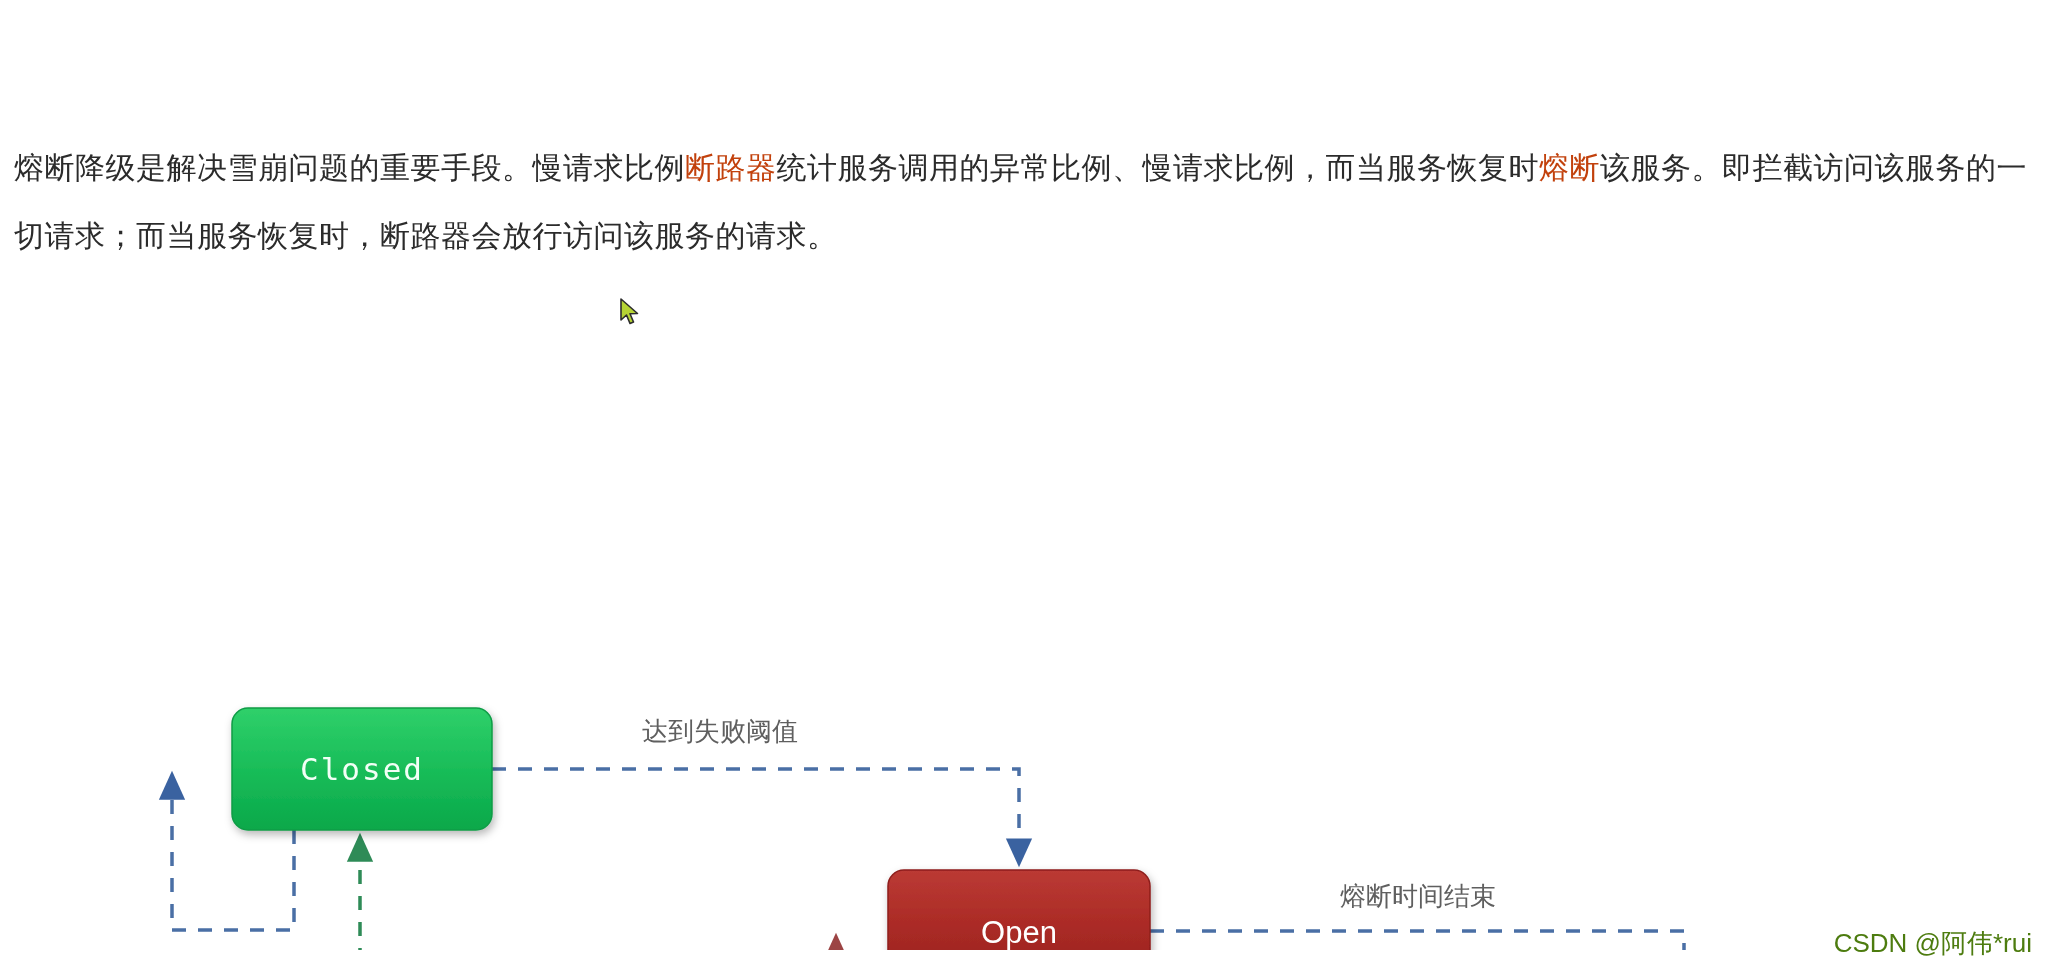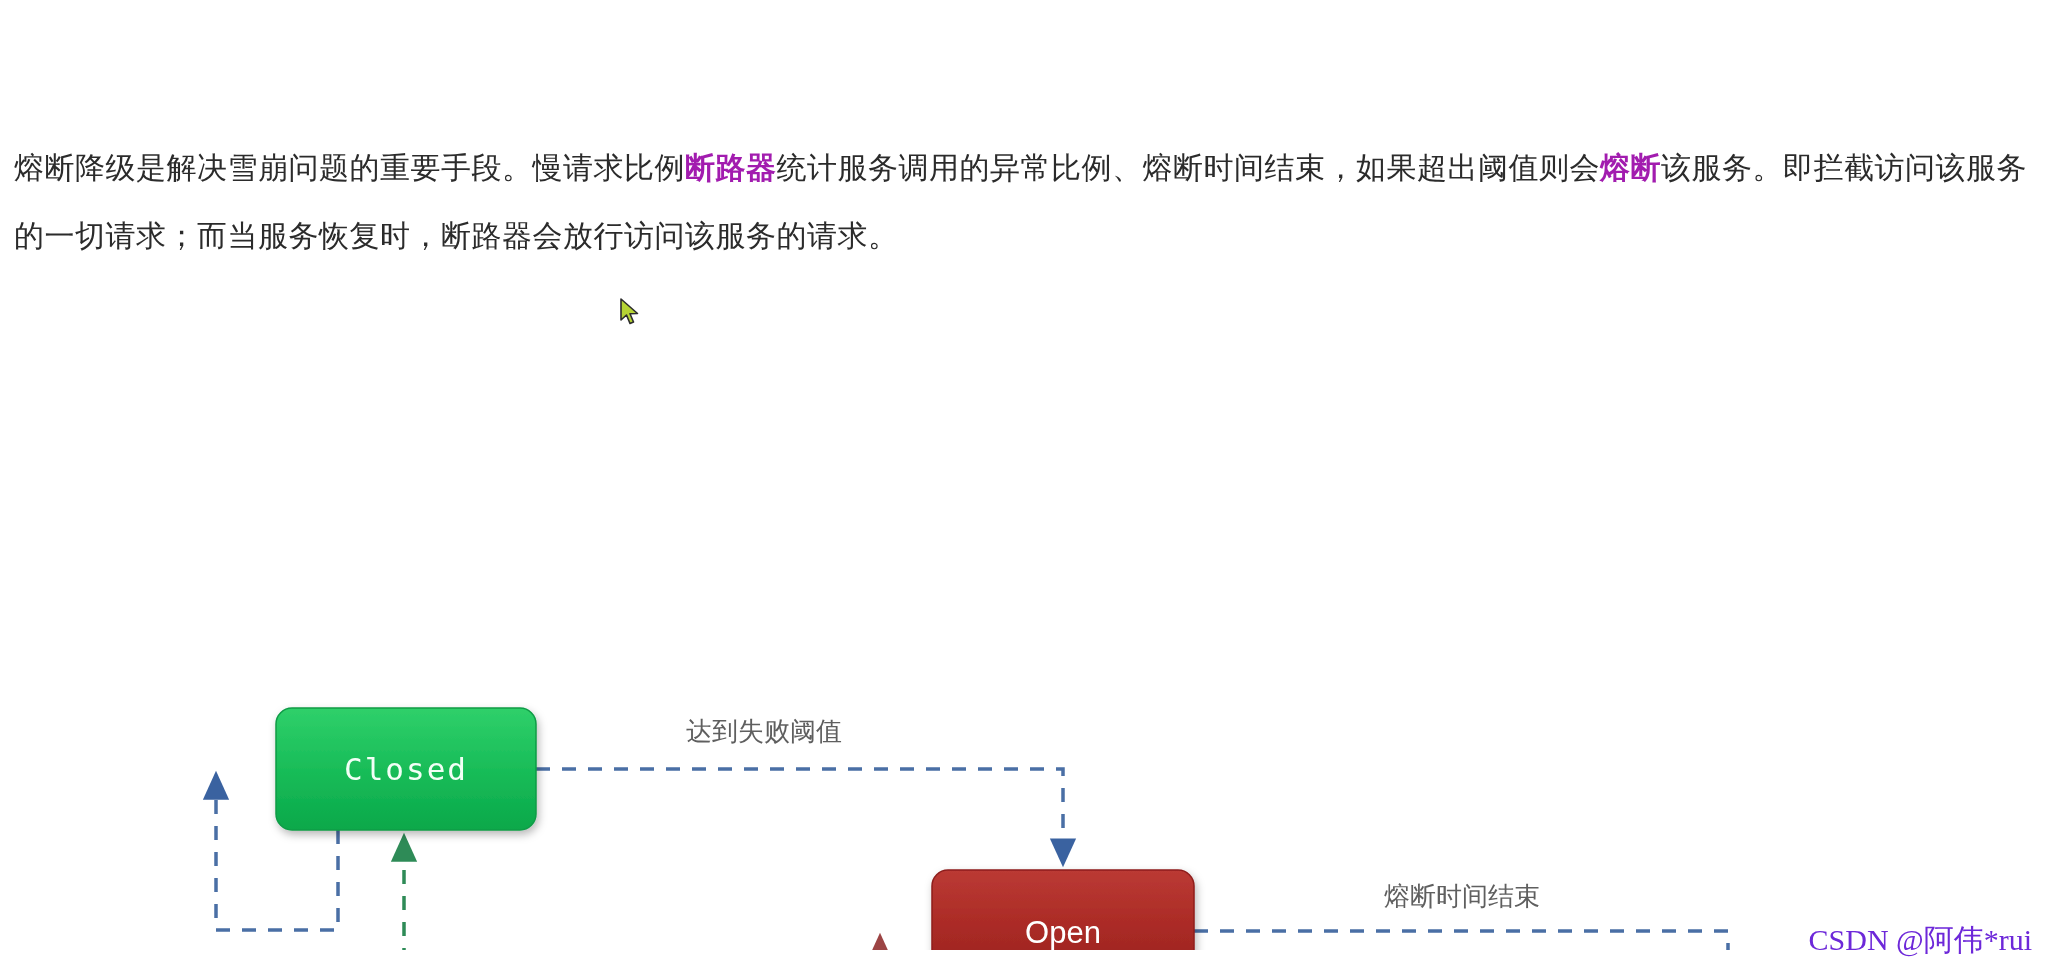--- a/index.html
+++ b/index.html
@@ -28,30 +28,29 @@
     position: absolute;
     left: 14px;
     top: 134px;
     width: 2020px;
     font-size: 30px;
     line-height: 68px;
     color: #2b2b2b;
     letter-spacing: 0.5px;
   }
   #article-body .em-red {
-    color: #a21caf;
-    font-weight: bold;
+    color: #c2410c;
+    font-weight: normal;
   }
   #diagram-wrap {
     position: absolute;
-    left: 12px;
+    left: 0;
     top: 330px;
     width: 1682px;
     height: 620px;
-    padding-left: 32px;
   }
   svg#state-diagram {
     display: block;
   }
   .box-label-mono {
     font-family: "DejaVu Sans Mono", "Liberation Mono", monospace;
     font-size: 31px;
     letter-spacing: 2px;
   }
   .box-label-sans {
@@ -71,41 +70,41 @@
   }
   .side-note-cn {
     font-family: "Liberation Sans", "DejaVu Sans", sans-serif;
     font-size: 26px;
     fill: #3d3d3d;
   }
   #watermark {
     position: absolute;
     right: 16px;
     bottom: 14px;
-    font-size: 30px;
-    color: #6d28d9;
-    font-family: Liberation Serif, serif;
+    font-size: 26px;
+    color: #4d7c0f;
+    font-family: Liberation Sans, sans-serif;
     white-space: nowrap;
   }
   #mouse-cursor {
     position: absolute;
     left: 620px;
     top: 298px;
     width: 22px;
     height: 30px;
     pointer-events: none;
   }
 </style>
 </head>
 <body>
 
 <div id="page-title"></div>
 
 <div id="article-body">
-  <span>熔断降级是解决雪崩问题的重要手段。慢请求比例</span><span class="em-red">断路器</span><span>统计服务调用的异常比例、熔断时间结束，如果超出阈值则会</span><span class="em-red">熔断</span><span>该服务。即拦截访问该服务的一切请求；而当服务恢复时，断路器会放行访问该服务的请求。</span>
+  <span>熔断降级是解决雪崩问题的重要手段。慢请求比例</span><span class="em-red">断路器</span><span>统计服务调用的异常比例、慢请求比例，而当服务恢复时</span><span class="em-red">熔断</span><span>该服务。即拦截访问该服务的一切请求；而当服务恢复时，断路器会放行访问该服务的请求。</span>
 </div>
 
 <div id="diagram-wrap">
   <svg id="state-diagram" width="2048" height="620" viewBox="0 0 2048 620" xmlns="http://www.w3.org/2000/svg">
     <defs>
       <linearGradient id="gradClosed" x1="0" y1="0" x2="0" y2="1">
         <stop offset="0%" stop-color="#2fd06a"></stop>
         <stop offset="55%" stop-color="#17bb57"></stop>
         <stop offset="100%" stop-color="#0aa84a"></stop>
       </linearGradient>

